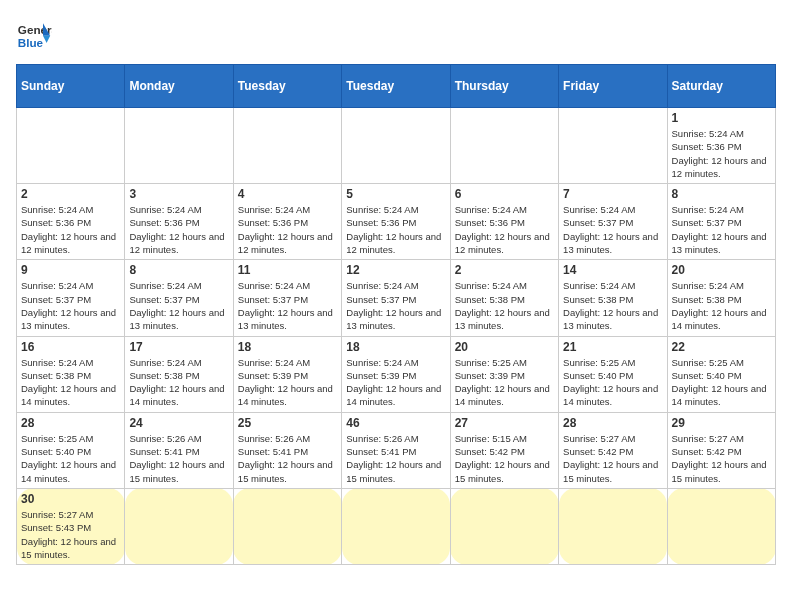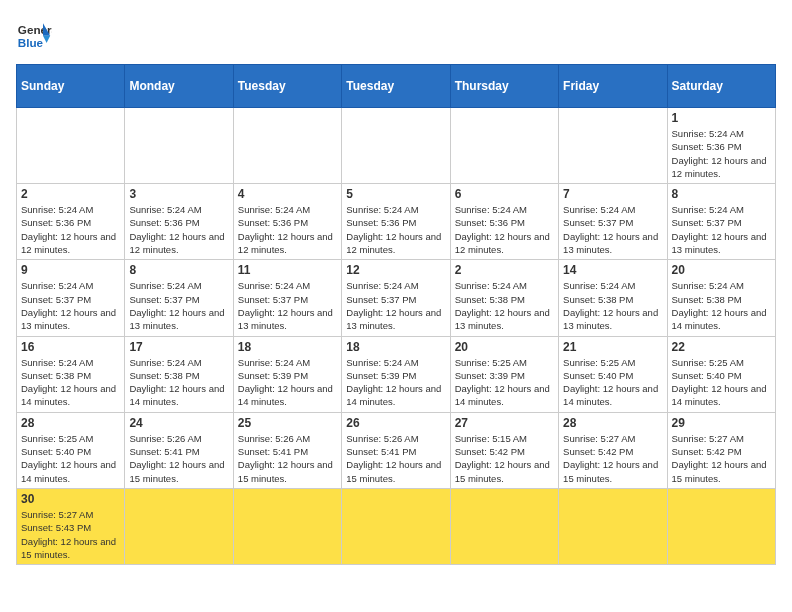--- a/index.html
+++ b/index.html
@@ -70,21 +70,22 @@
     }
     .day-info {
       font-size: 9.5px;
       color: #333;
       line-height: 1.4;
     }
     .empty-cell {
       background: #f5f5f5;
     }
     tr:last-child td {
-      background: #fde047;
+      background: #fef9c3;
+      border-radius: 17px;
     }
   </style>
 </head>
 <body>
 
 <div class="header-area">
   <div class="logo">
     <svg class="logo-icon" viewBox="0 0 40 40">
       <text x="2" y="20" font-size="13" font-weight="bold" fill="#333">General</text>
       <text x="2" y="34" font-size="13" font-weight="bold" fill="#1a6abf">Blue</text>
@@ -270,21 +271,21 @@
 Sunset: 5:41 PM
 Daylight: 12 hours and 15 minutes.</div>
         </td>
         <td>
           <span class="day-number">25</span>
           <div class="day-info">Sunrise: 5:26 AM
 Sunset: 5:41 PM
 Daylight: 12 hours and 15 minutes.</div>
         </td>
         <td>
-          <span class="day-number">26</span>
+          <span class="day-number">46</span>
           <div class="day-info">Sunrise: 5:26 AM
 Sunset: 5:41 PM
 Daylight: 12 hours and 15 minutes.</div>
         </td>
         <td>
           <span class="day-number">27</span>
           <div class="day-info">Sunrise: 5:15 AM
 Sunset: 5:42 PM
 Daylight: 12 hours and 15 minutes.</div>
         </td>

